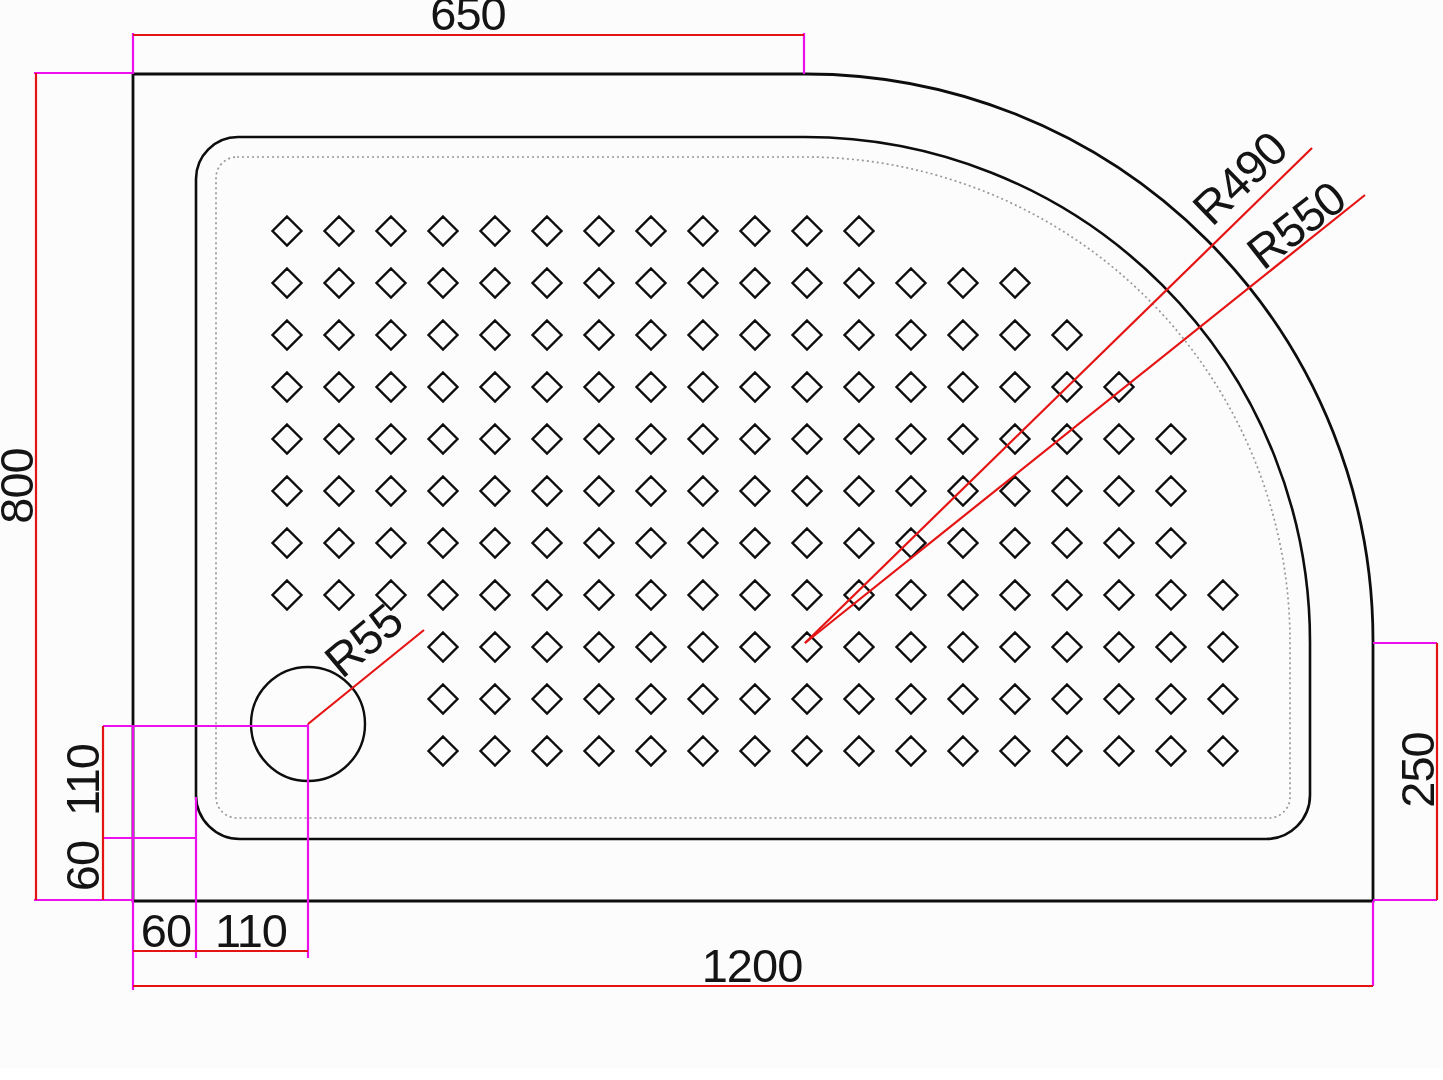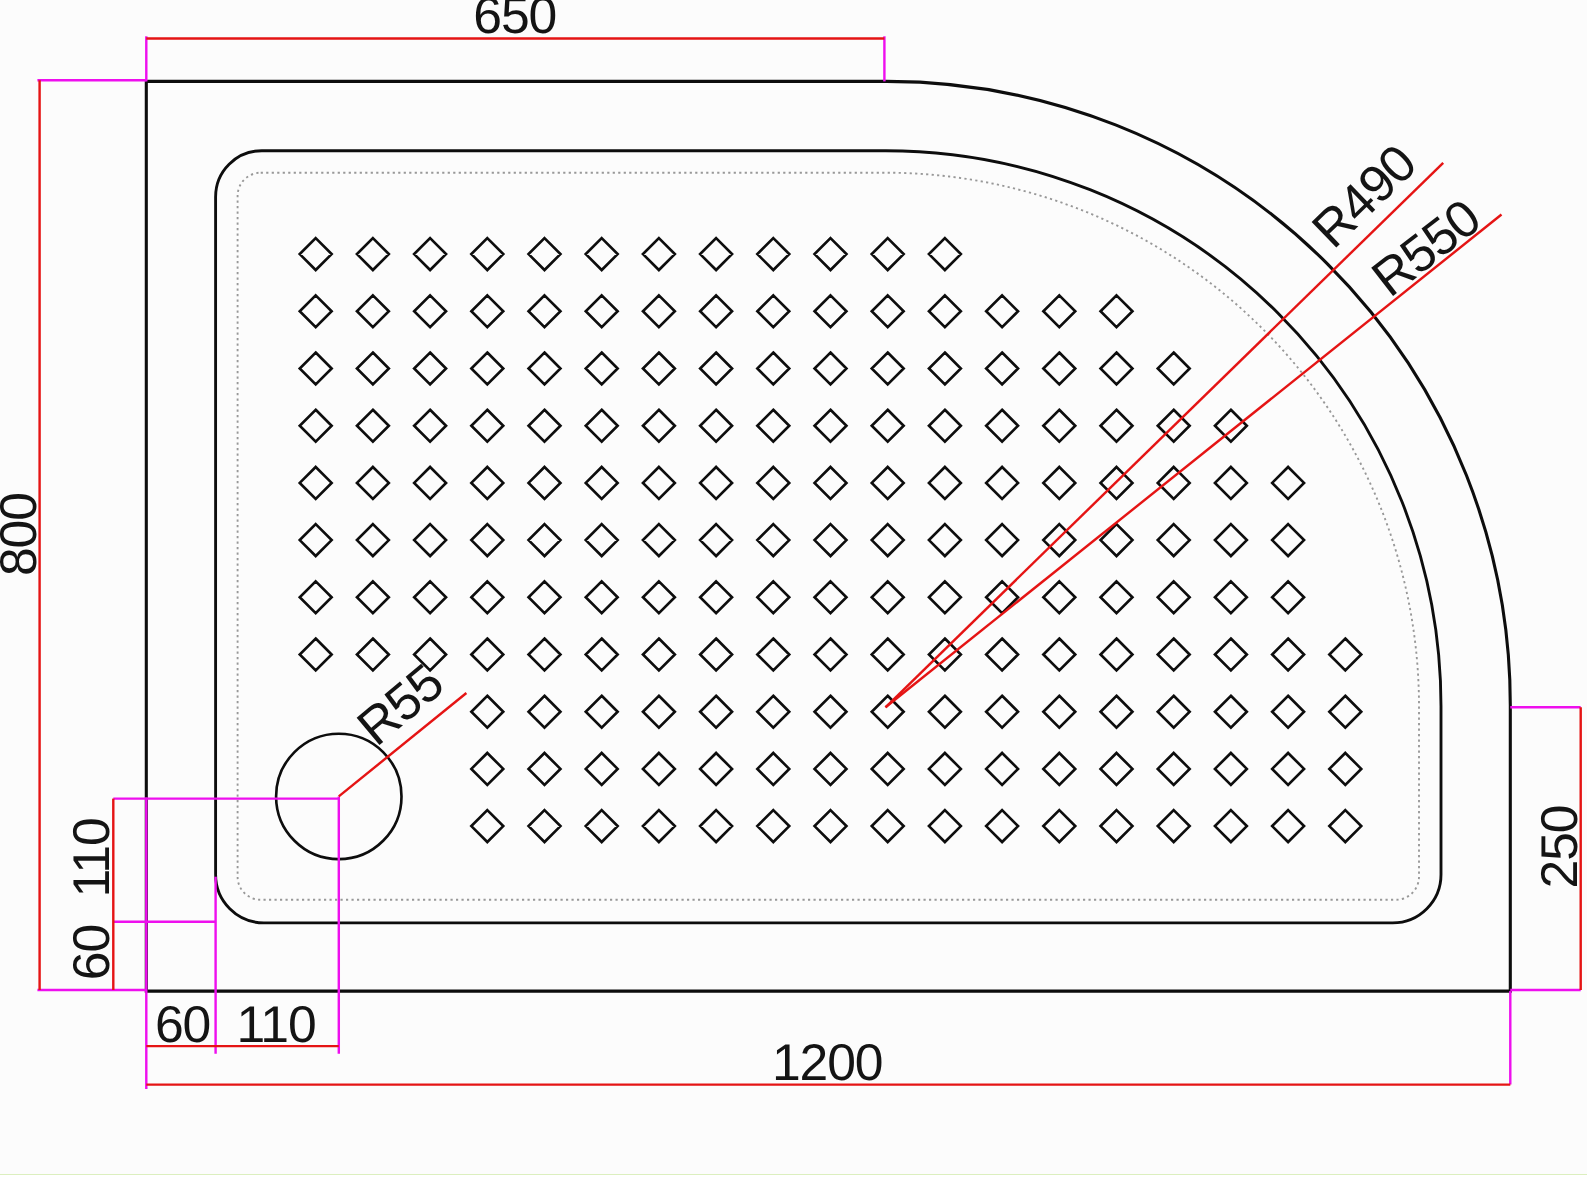--- a/index.html
+++ b/index.html
@@ -1,19 +1,19 @@
 <!DOCTYPE html>
 <html><head>
 <meta charset="utf-8">
 <style>
   html,body{margin:0;padding:0;background:#ffffff;}
   .stage{
     position:relative;
     width:1443px;height:1068px;
-    background:#84cc16;
+    background:#a3a3a3;
     overflow:hidden;
     font-family:"Liberation Sans", sans-serif;
   }
   svg{display:block;width:1443px;height:1080px;}
   .dim-label{
     font-family:"Liberation Sans", sans-serif;
     fill:#141414;
     letter-spacing:-1px;
   }
 </style>

